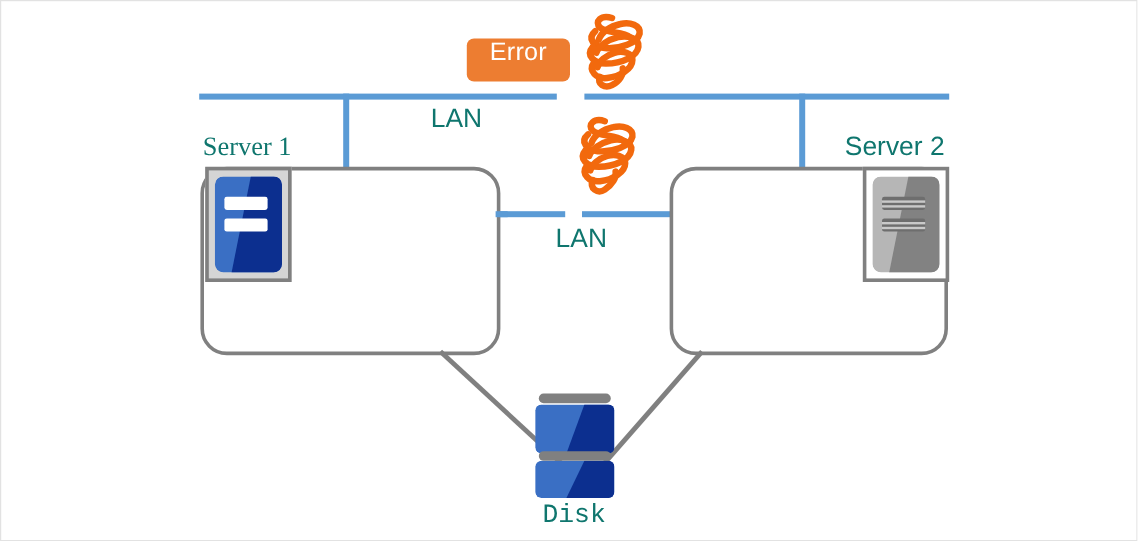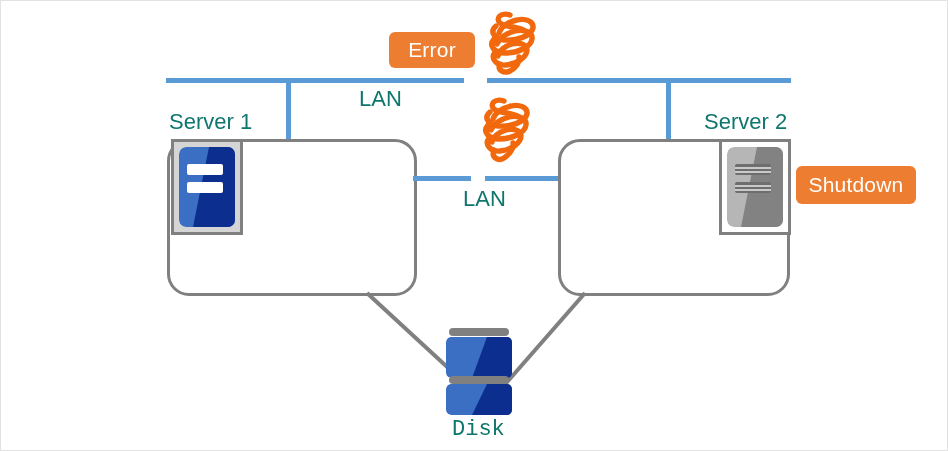--- a/index.html
+++ b/index.html
@@ -18,21 +18,21 @@
     position:absolute;
     color:#0f766e;
     font-size:22px;
     line-height:1;
     white-space:nowrap;
     font-family:"Liberation Sans",sans-serif;
   }
   
   .pill{
     position:absolute;
-    display:flex;align-items:center;justify-content:center;
+    display:flex;justify-content:center;
     color:#ffffff;
     font-size:21px;
     border-radius:6px;
     box-sizing:border-box;
     white-space:nowrap;
     letter-spacing:.2px;
   }
   
   .net{position:absolute;background:#5b9bd5;}
   
@@ -94,25 +94,22 @@
         <path d="M18 47 C13 54 20 61 29 60 C40 59 50 52 50 45 C50 39 42 37 35 39 C28 41 22 46 21 51"></path>
         <path d="M23 59 C20 66 27 71 33 67 C39 63 43 57 42 52"></path>
       </g>
     </svg>
   </div>
 
   <div class="pill" style="left:388px;top:31px;width:86px;height:36px;background:#ed7d31;">
     <span>Error</span>
   </div>
 
-  <div class="pill" style="left:795px;top:165px;width:120px;height:38px;background:#ed7d31;">
-    <span>Shutdown</span>
-  </div>
 
-  <div class="label" style="left:168px;top:110px;">Server 1</div>
+  <div class="label" style="left:168px;top:110px;font-family:Liberation Serif, serif;">Server 1</div>
 
   <div class="server-box" style="left:166px;top:138px;width:250px;height:157px;"></div>
 
   <div class="icon-frame on" style="left:170px;top:138px;width:72px;height:96px;">
     <svg width="56" height="80" viewBox="0 0 56 80">
       <defs>
         <clipPath id="s1clip">
           <rect x="0" y="0" width="56" height="80" rx="7" ry="7"></rect>
         </clipPath>
       </defs>

